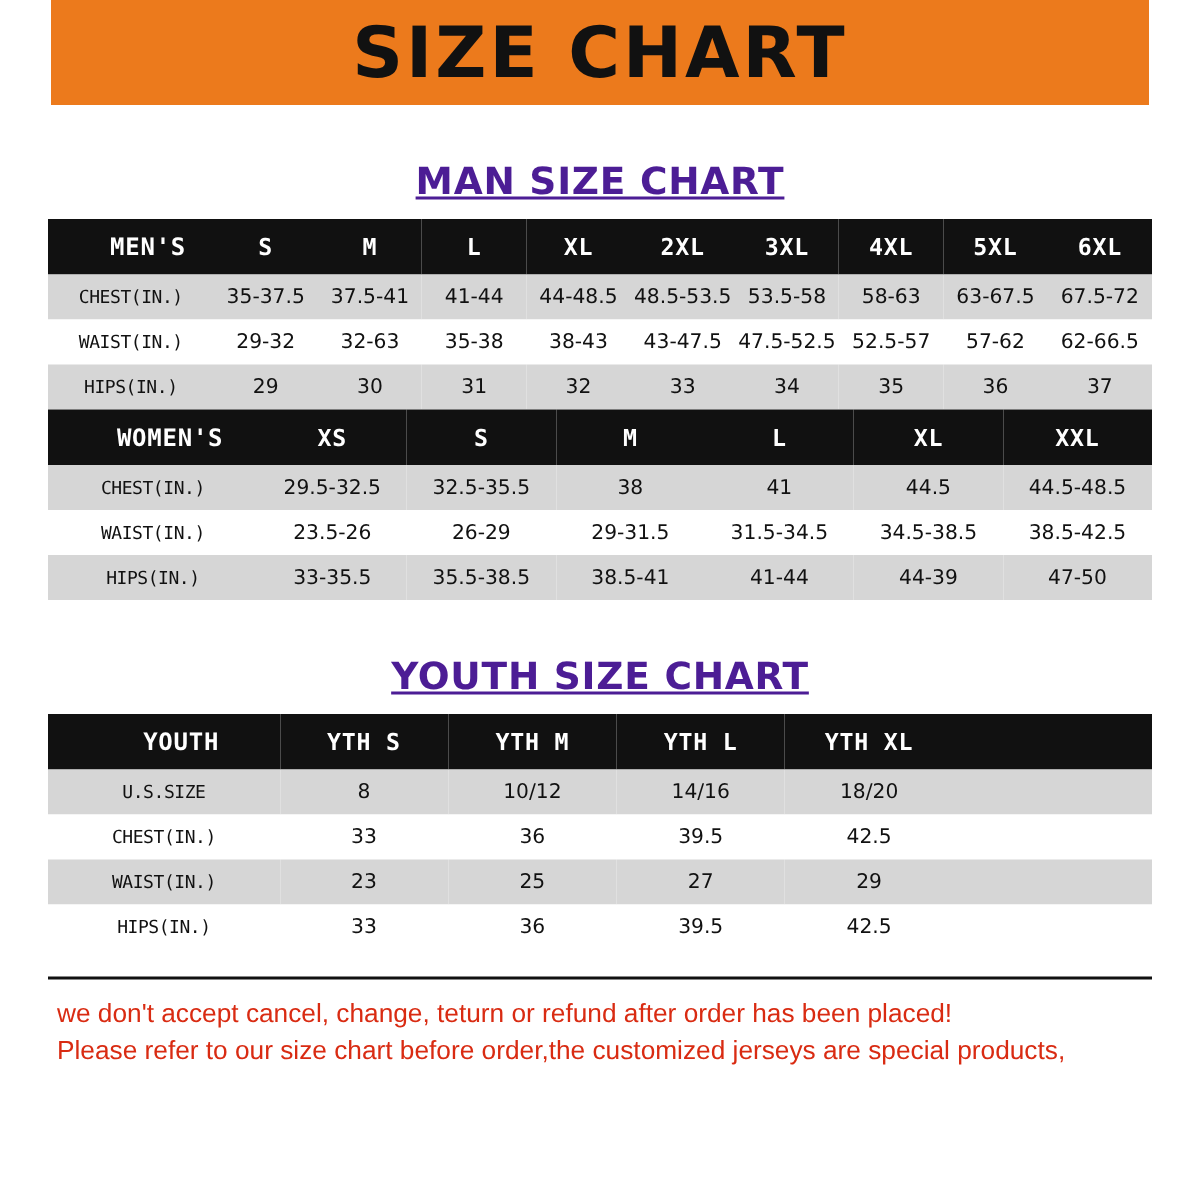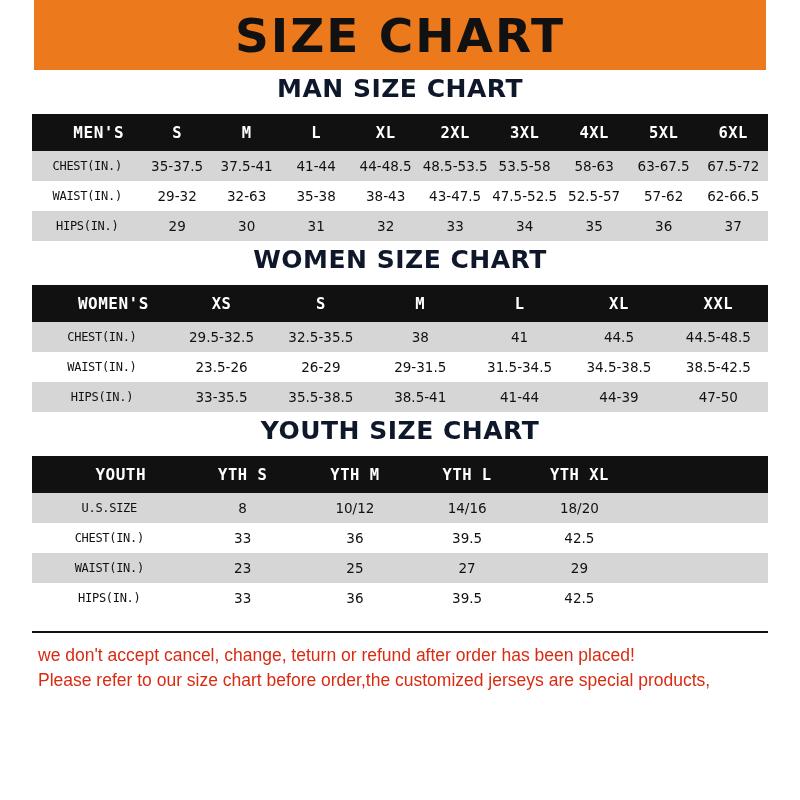--- a/index.html
+++ b/index.html
@@ -47,23 +47,24 @@
     padding:0 32px;
     display:flex;
     flex-direction:column;
   }
   .section-title {
     text-align:center;
     font-family:"DejaVu Sans", sans-serif;
     font-weight:bold;
     font-size:25px;
     letter-spacing:0.5px;
-    color:#0f172a;
-    margin-top:4px;
+    color:#4c1d95;
+    margin-top:36px;
     margin-bottom:11px;
+    text-decoration:underline;
   }
   table.chart {
     width:100%;
     border-collapse:collapse;
     table-layout:fixed;
   }
   table.chart thead th {
     background:#111111;
     color:#ffffff;
     font-family:"DejaVu Sans Mono", monospace;
@@ -186,21 +187,20 @@
           <td>32</td>
           <td>33</td>
           <td>34</td>
           <td>35</td>
           <td>36</td>
           <td>37</td>
         </tr>
       </tbody>
     </table>
 
-    <div class="section-title">WOMEN SIZE CHART</div>
     <table class="chart women">
       <colgroup>
         <col class="c0">
           <col>
           <col>
           <col>
           <col>
           <col>
           <col>
       </colgroup>

